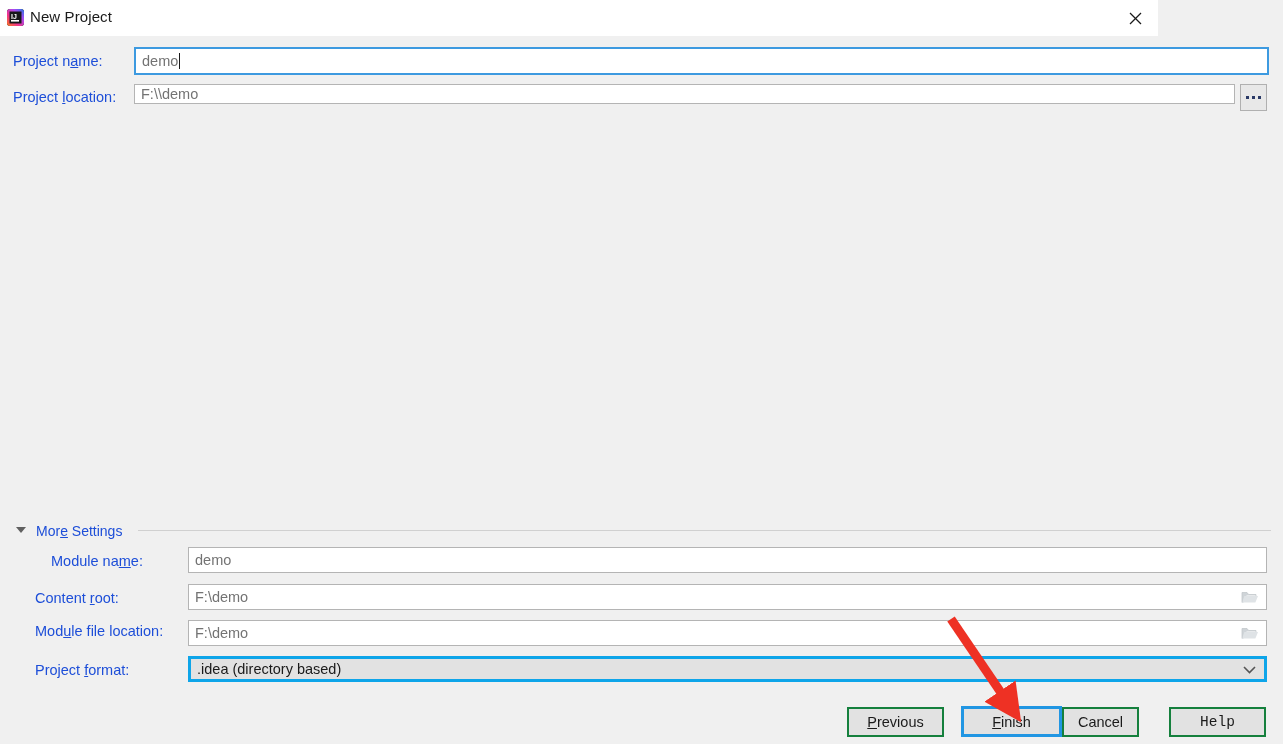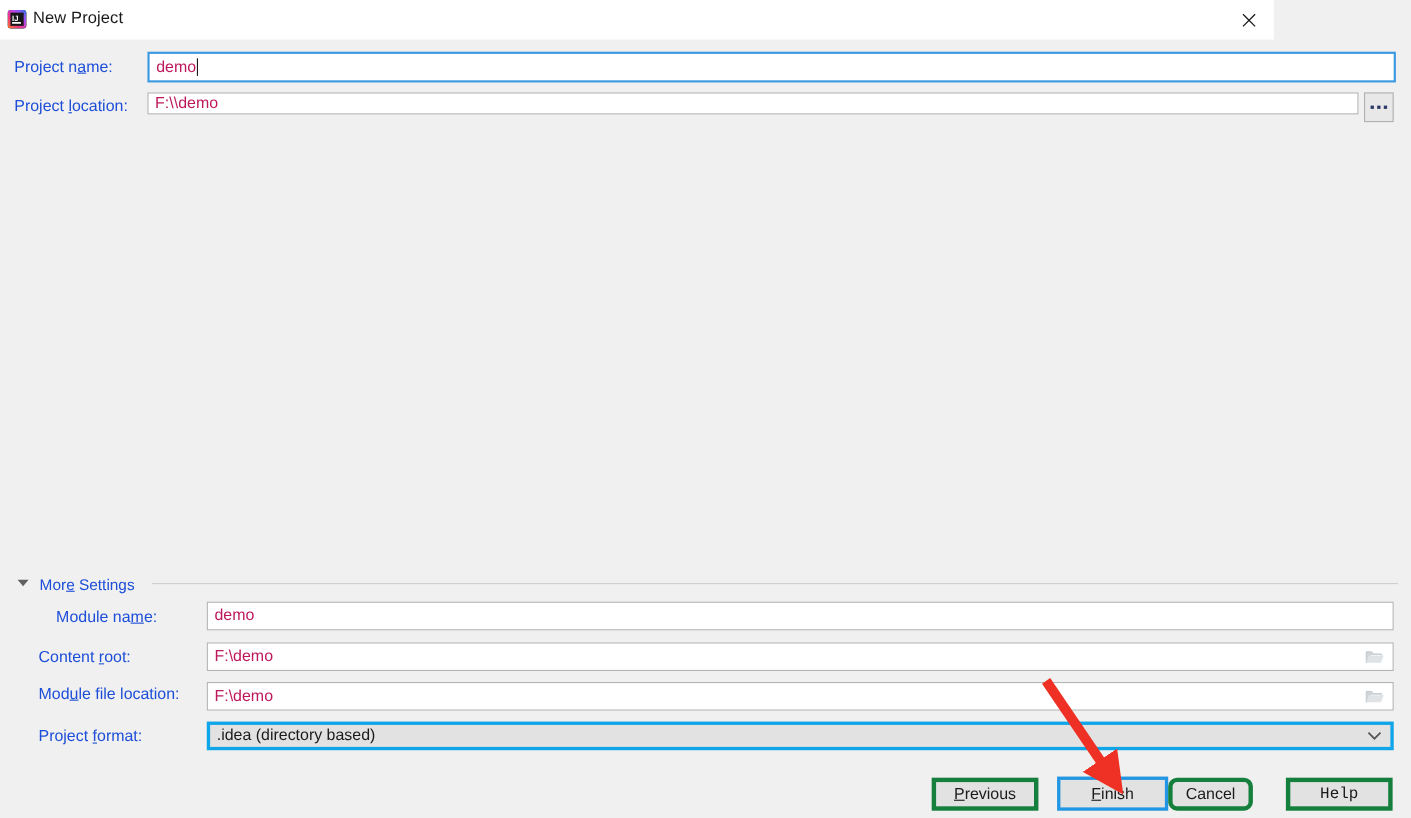--- a/index.html
+++ b/index.html
@@ -66,21 +66,21 @@
 
   
   .field {
     position: absolute;
     background: #ffffff;
     border: 1px solid #b4b4b4;
     box-sizing: border-box;
     display: flex;
     align-items: center;
     font-size: 14.5px;
-    color: #be185d;
+    color: #737373;
     padding-left: 6px;
     white-space: nowrap;
     overflow: hidden;
   }
   .field.focused {
     border: 2px solid #3d9ae0;
   }
   .caret {
     display: inline-block;
     width: 1px;
@@ -150,21 +150,21 @@
     position: absolute;
     height: 1px;
     background: #d0d0d0;
   }
 
   
   .btn {
     position: absolute;
     height: 30px;
     background: #e2e2e2;
-    border: 4px solid #15803d;
+    border: 2px solid #15803d;
     box-sizing: border-box;
     display: flex;
     align-items: center;
     justify-content: center;
     font-size: 14.5px;
     color: #1a1a1a;
     cursor: pointer;
     white-space: nowrap;
   }
   .btn-focus-ring {
@@ -291,21 +291,21 @@
 </div>
 
 <div class="btn" style="left:847px; top:707px; width:97px;">
   <span><span class="mn">P</span><span>revious</span></span>
 </div>
 
 <div class="btn-focus-ring" style="left:953px; top:706px; width:101px; height:31px;margin-left:8px;">
   <span><span class="mn">F</span><span>inish</span></span>
 </div>
 
-<div class="btn" style="left:1062px; top:707px; width:77px;border-radius:8px;">
+<div class="btn" style="left:1062px; top:707px; width:77px;">
   <span>Cancel</span>
 </div>
 
 <div class="btn" style="left:1169px; top:707px; width:97px;font-family:Liberation Mono, monospace;">
   <span>Help</span>
 </div>
 
 <svg class="annot-arrow" viewBox="0 0 1283 744">
   <defs>
     <marker id="arrowhead" markerWidth="4.2" markerHeight="4.2" refX="1.2" refY="2.1" orient="auto">

